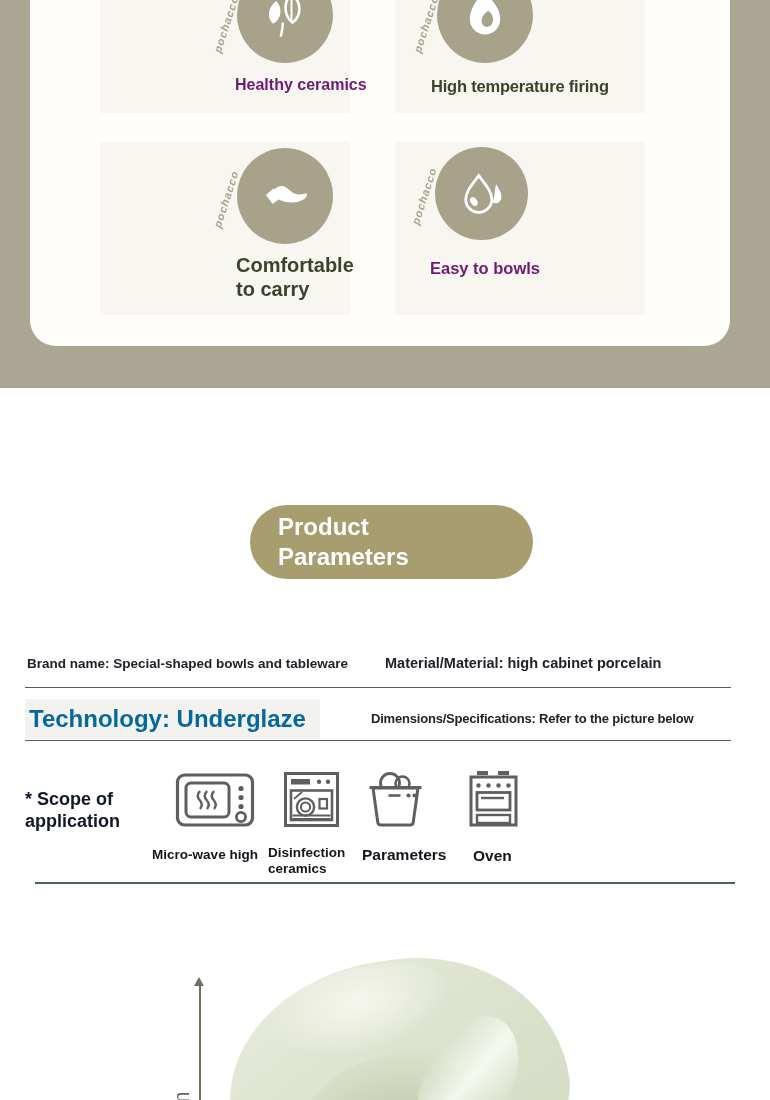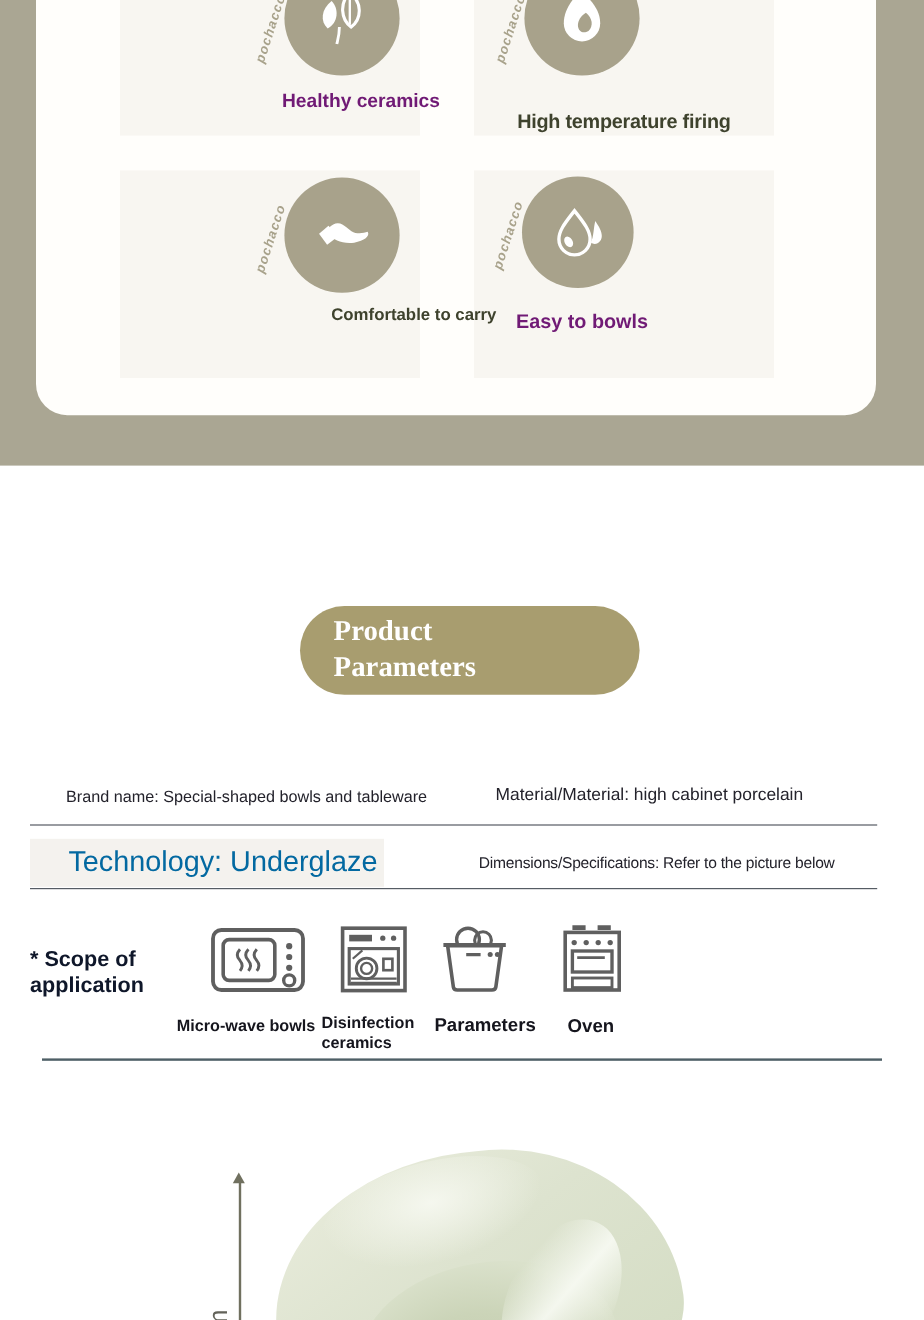--- a/index.html
+++ b/index.html
@@ -28,31 +28,31 @@
     transform:rotate(-72deg);
   }
   .brand-tl{left:174px;top:18px;}
   .brand-tr{left:374px;top:18px;}
   .brand-bl{left:174px;top:193px;}
   .brand-br{left:372px;top:190px;}
   .feat-label{position:absolute;font-weight:bold;line-height:1.18;}
   .lab-tan{color:#701a75;}
   .lab-dark{color:#3e422d;}
   .lab-tl{left:235px;top:76px;font-size:16px;}
-  .lab-tr{left:431px;top:77px;font-size:16.5px;letter-spacing:-0.2px;margin-top:16px;}
-  .lab-bl{left:236px;top:254px;font-size:14px;width:140px;margin-left:40px;}
+  .lab-tr{left:431px;top:77px;font-size:16.5px;letter-spacing:-0.2px;}
+  .lab-bl{left:236px;top:254px;font-size:20px;width:140px;}
   .lab-br{left:430px;top:259px;font-size:16.5px;}
   
   .pill{
     position:absolute;left:250px;top:505px;width:283px;height:74px;border-radius:38px;
     background:#a89d6f;color:#ffffff;
   }
-  .pill-text{position:absolute;left:28px;top:7px;font-size:24px;font-weight:bold;line-height:1.23;width:175px;font-family:Liberation Serif, serif;}
-  
-  .param{position:absolute;color:#23222b;font-weight:normal;margin-left:28px;}
+  .pill-text{position:absolute;left:28px;top:7px;font-size:24px;font-weight:bold;line-height:1.23;width:175px;}
+  
+  .param{position:absolute;color:#23222b;font-weight:bold;}
   .p-brand{left:27px;top:656px;font-size:13.5px;}
   .p-material{left:385px;top:655px;font-size:14.5px;}
   .tech-bg{position:absolute;left:25px;top:699px;width:295px;height:40px;background:#f4f2ee;}
   .p-tech{left:29px;top:705px;font-size:24px;color:#0369a1;}
   .p-dims{left:371px;top:711px;font-size:13px;letter-spacing:-0.2px;}
   .hline{position:absolute;height:1px;background:#565c64;}
   .hl-1{left:25px;top:687px;width:706px;}
   .hl-2{left:25px;top:740px;width:706px;}
   .hl-3{left:35px;top:882px;width:700px;height:1.5px;background:#4e5f66;}
   .scope-label{position:absolute;left:25px;top:789px;width:125px;font-size:18px;font-weight:bold;color:#0f172a;line-height:1.22;}
@@ -202,21 +202,21 @@
       <circle cx="11.5" cy="16.5" r="2.2" fill="#5f5f5f" stroke="none"></circle>
       <circle cx="21.5" cy="16.5" r="2.2" fill="#5f5f5f" stroke="none"></circle>
       <circle cx="31.5" cy="16.5" r="2.2" fill="#5f5f5f" stroke="none"></circle>
       <circle cx="41.5" cy="16.5" r="2.2" fill="#5f5f5f" stroke="none"></circle>
       <rect x="10" y="23.5" width="33" height="17.5" stroke-width="2.8"></rect>
       <path d="M14,29 H37" stroke-width="2.4"></path>
       <rect x="10" y="46" width="33" height="8" stroke-width="2.4"></rect>
     </svg>
   </div>
 
-  <div class="appl-label al-microwave">Micro-wave bowls</div>
+  <div class="appl-label al-microwave">Micro-wave high</div>
   <div class="appl-label al-disinfection">Disinfection ceramics</div>
   <div class="appl-label al-dishwasher">Parameters</div>
   <div class="appl-label al-oven">Oven</div>
 
   <div class="hline hl-3"></div>
 
   <div class="bowl">
     <div class="bowl-outer"></div>
     <div class="bowl-rimhl"></div>
     <div class="bowl-inner"></div>

